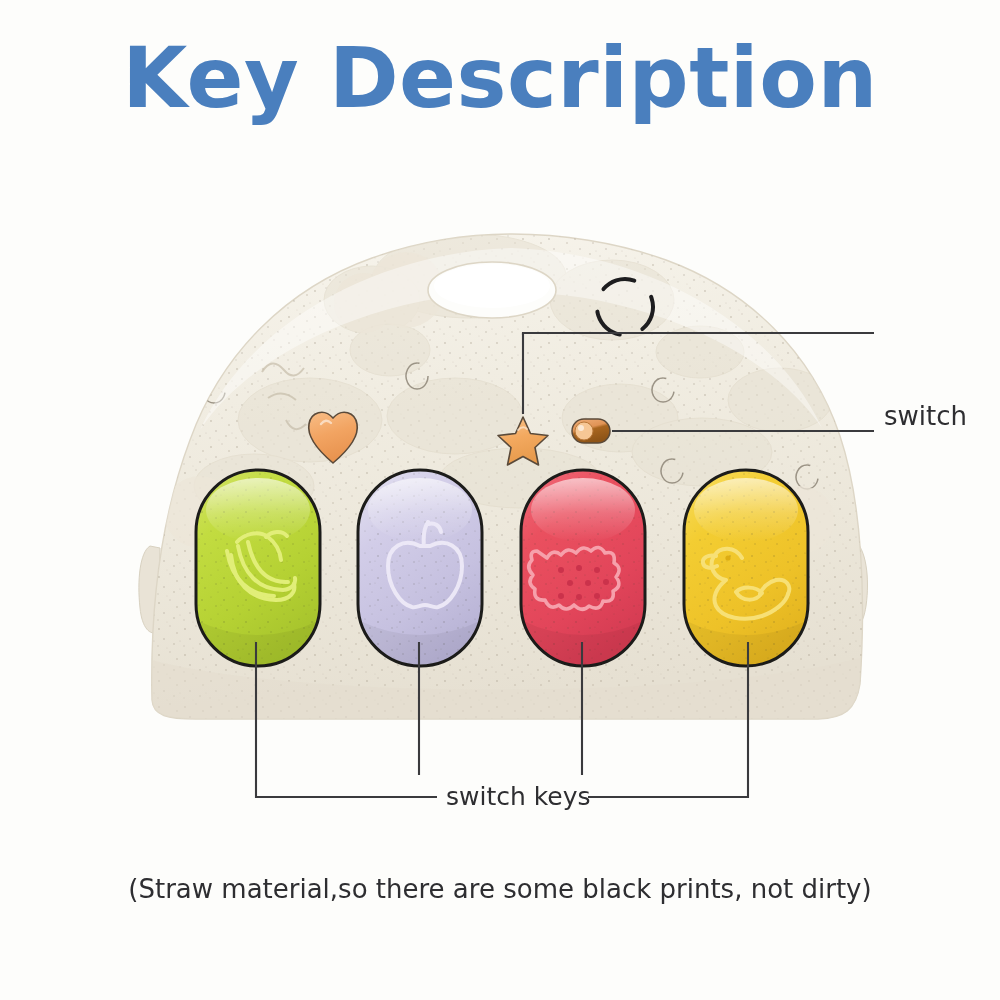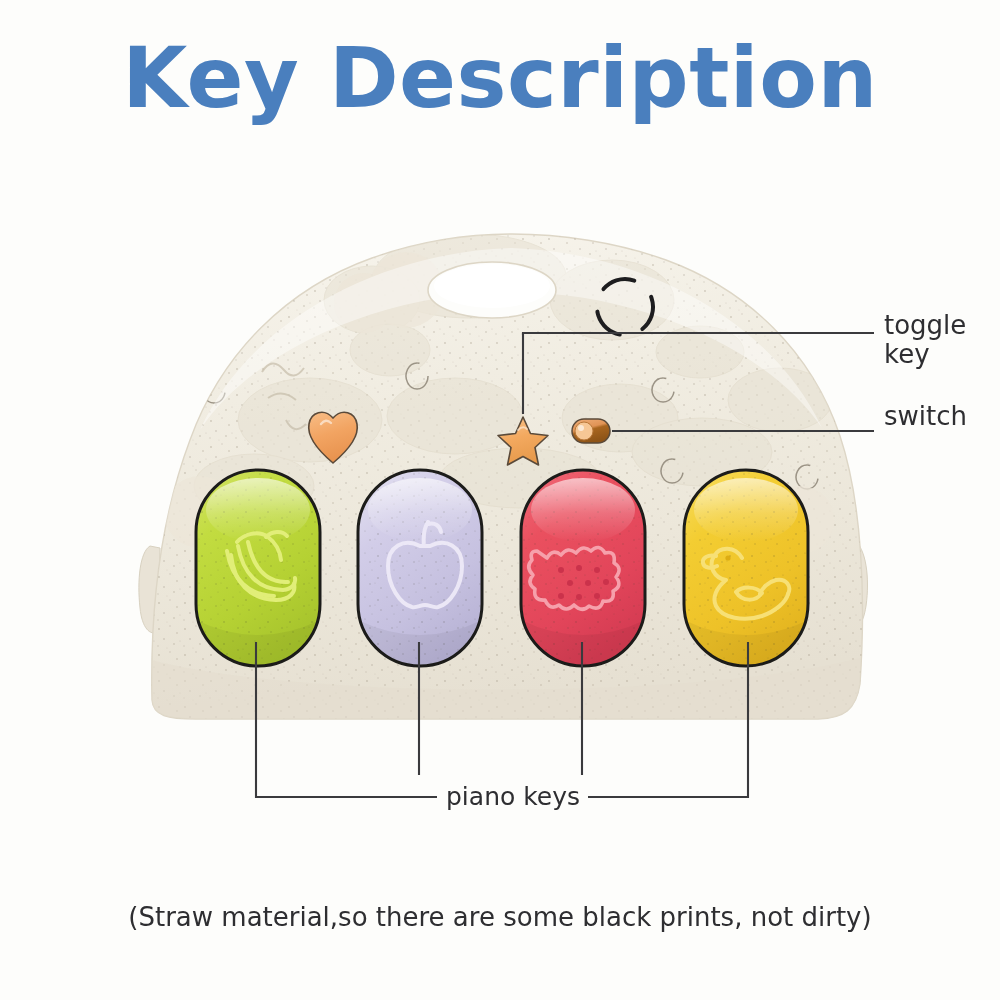--- a/index.html
+++ b/index.html
@@ -66,21 +66,20 @@
   .caption {
     position: absolute;
     left: 0;
     top: 874px;
     width: 1000px;
     text-align: center;
     font-family: "DejaVu Sans", sans-serif;
     font-size: 26px;
     color: #2e2e31;
     white-space: nowrap;
-    margin-top: 28px;
   }
 </style>
 </head>
 <body>
 
 <div id="root">
 
   <div class="page-title">Key Description</div>
 
   <svg class="toy-illustration" viewBox="0 0 1000 1000">
@@ -384,22 +383,20 @@
 
       <path d="M 612 431 L 874 431"></path>
 
       <path d="M 256 642 L 256 797 L 437 797"></path>
       <path d="M 419 642 L 419 775"></path>
       <path d="M 582 642 L 582 775"></path>
       <path d="M 748 642 L 748 797 L 588 797"></path>
     </g>
   </svg>
 
-  <div class="callout-label" id="label-toggle-key">toggle
-key</div>
 
   <div class="callout-label" id="label-switch">switch</div>
 
-  <div class="callout-label" id="label-piano-keys">piano keys</div>
+  <div class="callout-label" id="label-piano-keys">switch keys</div>
 
   <div class="caption">(Straw material,so there are some black prints, not dirty)</div>
 
 </div>
 
 </body></html>

